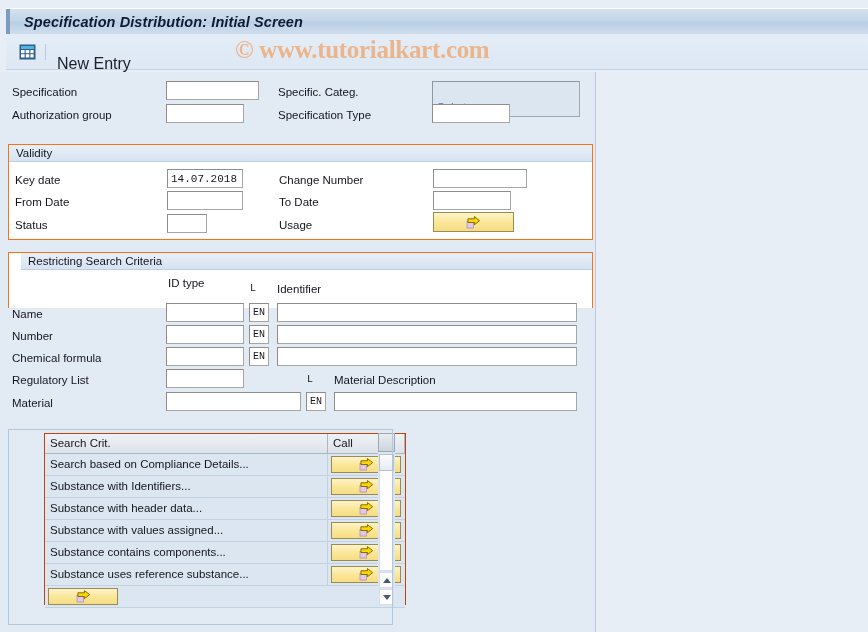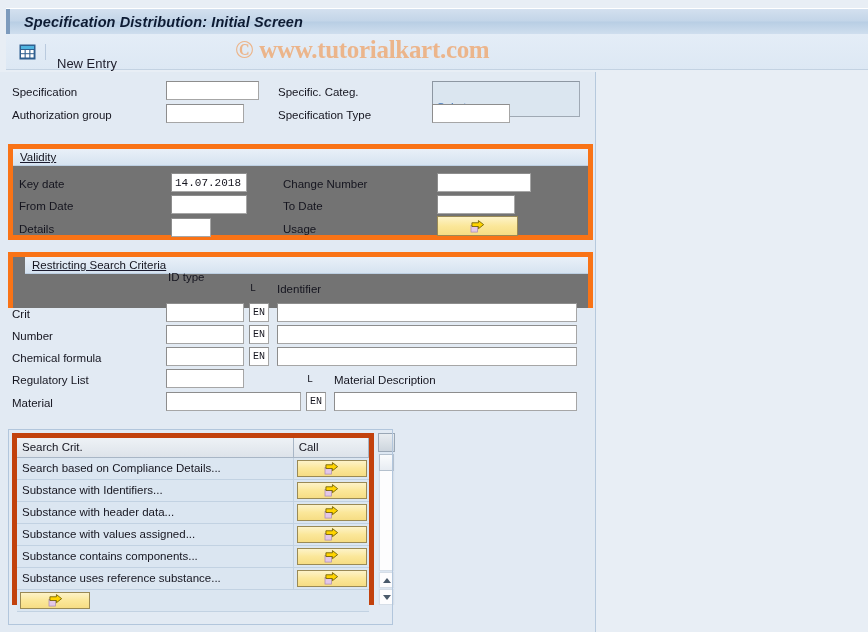--- a/index.html
+++ b/index.html
@@ -40,21 +40,21 @@
     border-bottom: 1px solid #c3d2e2;
     display: flex; align-items: center;
   }
   .tb-icon {
     margin-left: 10px; width: 22px; height: 20px;
     display: flex; align-items: center; justify-content: center;
   }
   .tb-sep {
     width: 1px; height: 16px; background: #b9cade; margin: 0 11px 0 7px;
   }
-  .tb-label { font-size: 13px; color: #1d1d2b; margin-top: 24px; }
+  .tb-label { font-size: 16px; color: #1d1d2b; margin-top: 24px; }
 
   .watermark {
     position: absolute; left: 235px; top: 36px;
     font-family: "Liberation Serif", serif;
     font-size: 25px; font-weight: bold;
     color: #edb183; opacity: .92;
     white-space: nowrap;
     pointer-events: none;
     letter-spacing: -0.3px;
   }
@@ -100,23 +100,22 @@
     background: #ffffff; border: 1px solid #a6a6a6;
     border-top-color: #8d8d8d; border-left-color: #8d8d8d;
     font-family: "Liberation Mono", monospace;
     font-size: 10px; color: #15151f;
     text-align: center; line-height: 17px;
   }
 
   
   .group {
     position: absolute;
-    background: #737373;
-    border: 5px solid #f97316;
-    text-decoration: underline;
+    background: #ffffff;
+    border: 1px solid #f97316;
   }
   .group > .gtitle {
     height: 17px;
     background: linear-gradient(to bottom, #e9f0f8 0%, #d6e3f0 100%);
     border-bottom: 1px solid #bdcfe2;
     font-size: 11.5px; color: #15151f;
     padding-left: 7px; line-height: 16px;
   }
   .group > .gbody { position: relative; }
 
@@ -125,22 +124,23 @@
     position: absolute;
     background: linear-gradient(to bottom, #fdf3c8 0%, #fbe79a 50%, #f6dd84 100%);
     border: 1px solid #9a8a55;
     display: flex; align-items: center; justify-content: center;
   }
   .arrow-ico { width: 15px; height: 13px; display: block; }
 
   
   .tblwrap {
     position: absolute;
-    border: 5px solid #c2410c;
+    border: 1px solid #c2410c;
     background: #ffffff;
+    margin-left: 32px;
   }
   .thead {
     display: flex; height: 20px;
     background: linear-gradient(to bottom, #eef2f6 0%, #dde3ea 100%);
     border-bottom: 1px solid #a8b6c6;
   }
   .th {
     font-size: 11.5px; color: #15151f;
     line-height: 19px; padding-left: 5px;
     border-right: 1px solid #a8b6c6;
@@ -246,42 +246,42 @@
 
         <div class="lbl" style="left:270px; top:11px;">Change Number</div>
         <input class="inp" style="left: 424px; top: 7px; width: 94px;" value="">
 
         <div class="lbl" style="left:6px; top:33px;">From Date</div>
         <input class="inp" style="left: 158px; top: 29px; width: 76px;" value="">
 
         <div class="lbl" style="left:270px; top:33px;">To Date</div>
         <input class="inp" style="left: 424px; top: 29px; width: 78px;" value="">
 
-        <div class="lbl" style="left:6px; top:56px;">Details</div>
+        <div class="lbl" style="left:6px; top:56px;">Status</div>
         <input class="inp" style="left: 158px; top: 52px; width: 40px;" value="">
 
         <div class="lbl" style="left:270px; top:56px;">Usage</div>
         <div class="ybtn" style="left:424px; top:50px; width:81px; height:20px;">
           <svg class="arrow-ico" viewBox="0 0 16 14">
             <rect x="1" y="6" width="7" height="7" fill="#e3c7e8" stroke="#a98cb3" stroke-width="0.8"></rect>
             <path d="M2 3 L9 3 L9 0.6 L14.6 5 L9 9.4 L9 7 L2 7 Z" fill="#ffd400" stroke="#6b5a00" stroke-width="0.9" stroke-linejoin="round"></path>
           </svg>
         </div>
       </div>
     </div>
 
     <div class="group" style="left:8px; top:180px; width:585px; height:60px; border-bottom:none; height:56px;padding-left:12px;">
       <div class="gtitle">Restricting Search Criteria</div>
     </div>
 
-    <div class="lbl" style="left:168px; top:198px;text-align:center;">ID type</div>
+    <div class="lbl" style="left:168px; top:204px;text-align:center;">ID type</div>
     <div class="lbl" style="left:250px; top:210px; font-family:'Liberation Mono',monospace; font-size:10px;">L</div>
     <div class="lbl" style="left:277px; top:210px;">Identifier</div>
 
-    <div class="lbl" style="left:12px; top:235px;">Crit</div>
+    <div class="lbl" style="left:12px; top:235px;">Name</div>
     <input class="inp" style="left: 166px; top: 231px; width: 78px;" value="">
     <div class="lang" style="left:249px; top:231px;">EN</div>
     <input class="inp" style="left: 277px; top: 231px; width: 300px;" value="">
 
     <div class="lbl" style="left:12px; top:257px;">Number</div>
     <input class="inp" style="left: 166px; top: 253px; width: 78px;" value="">
     <div class="lang" style="left:249px; top:253px;">EN</div>
     <input class="inp" style="left: 277px; top: 253px; width: 300px;" value="">
 
     <div class="lbl" style="left:12px; top:279px;">Chemical formula</div>

